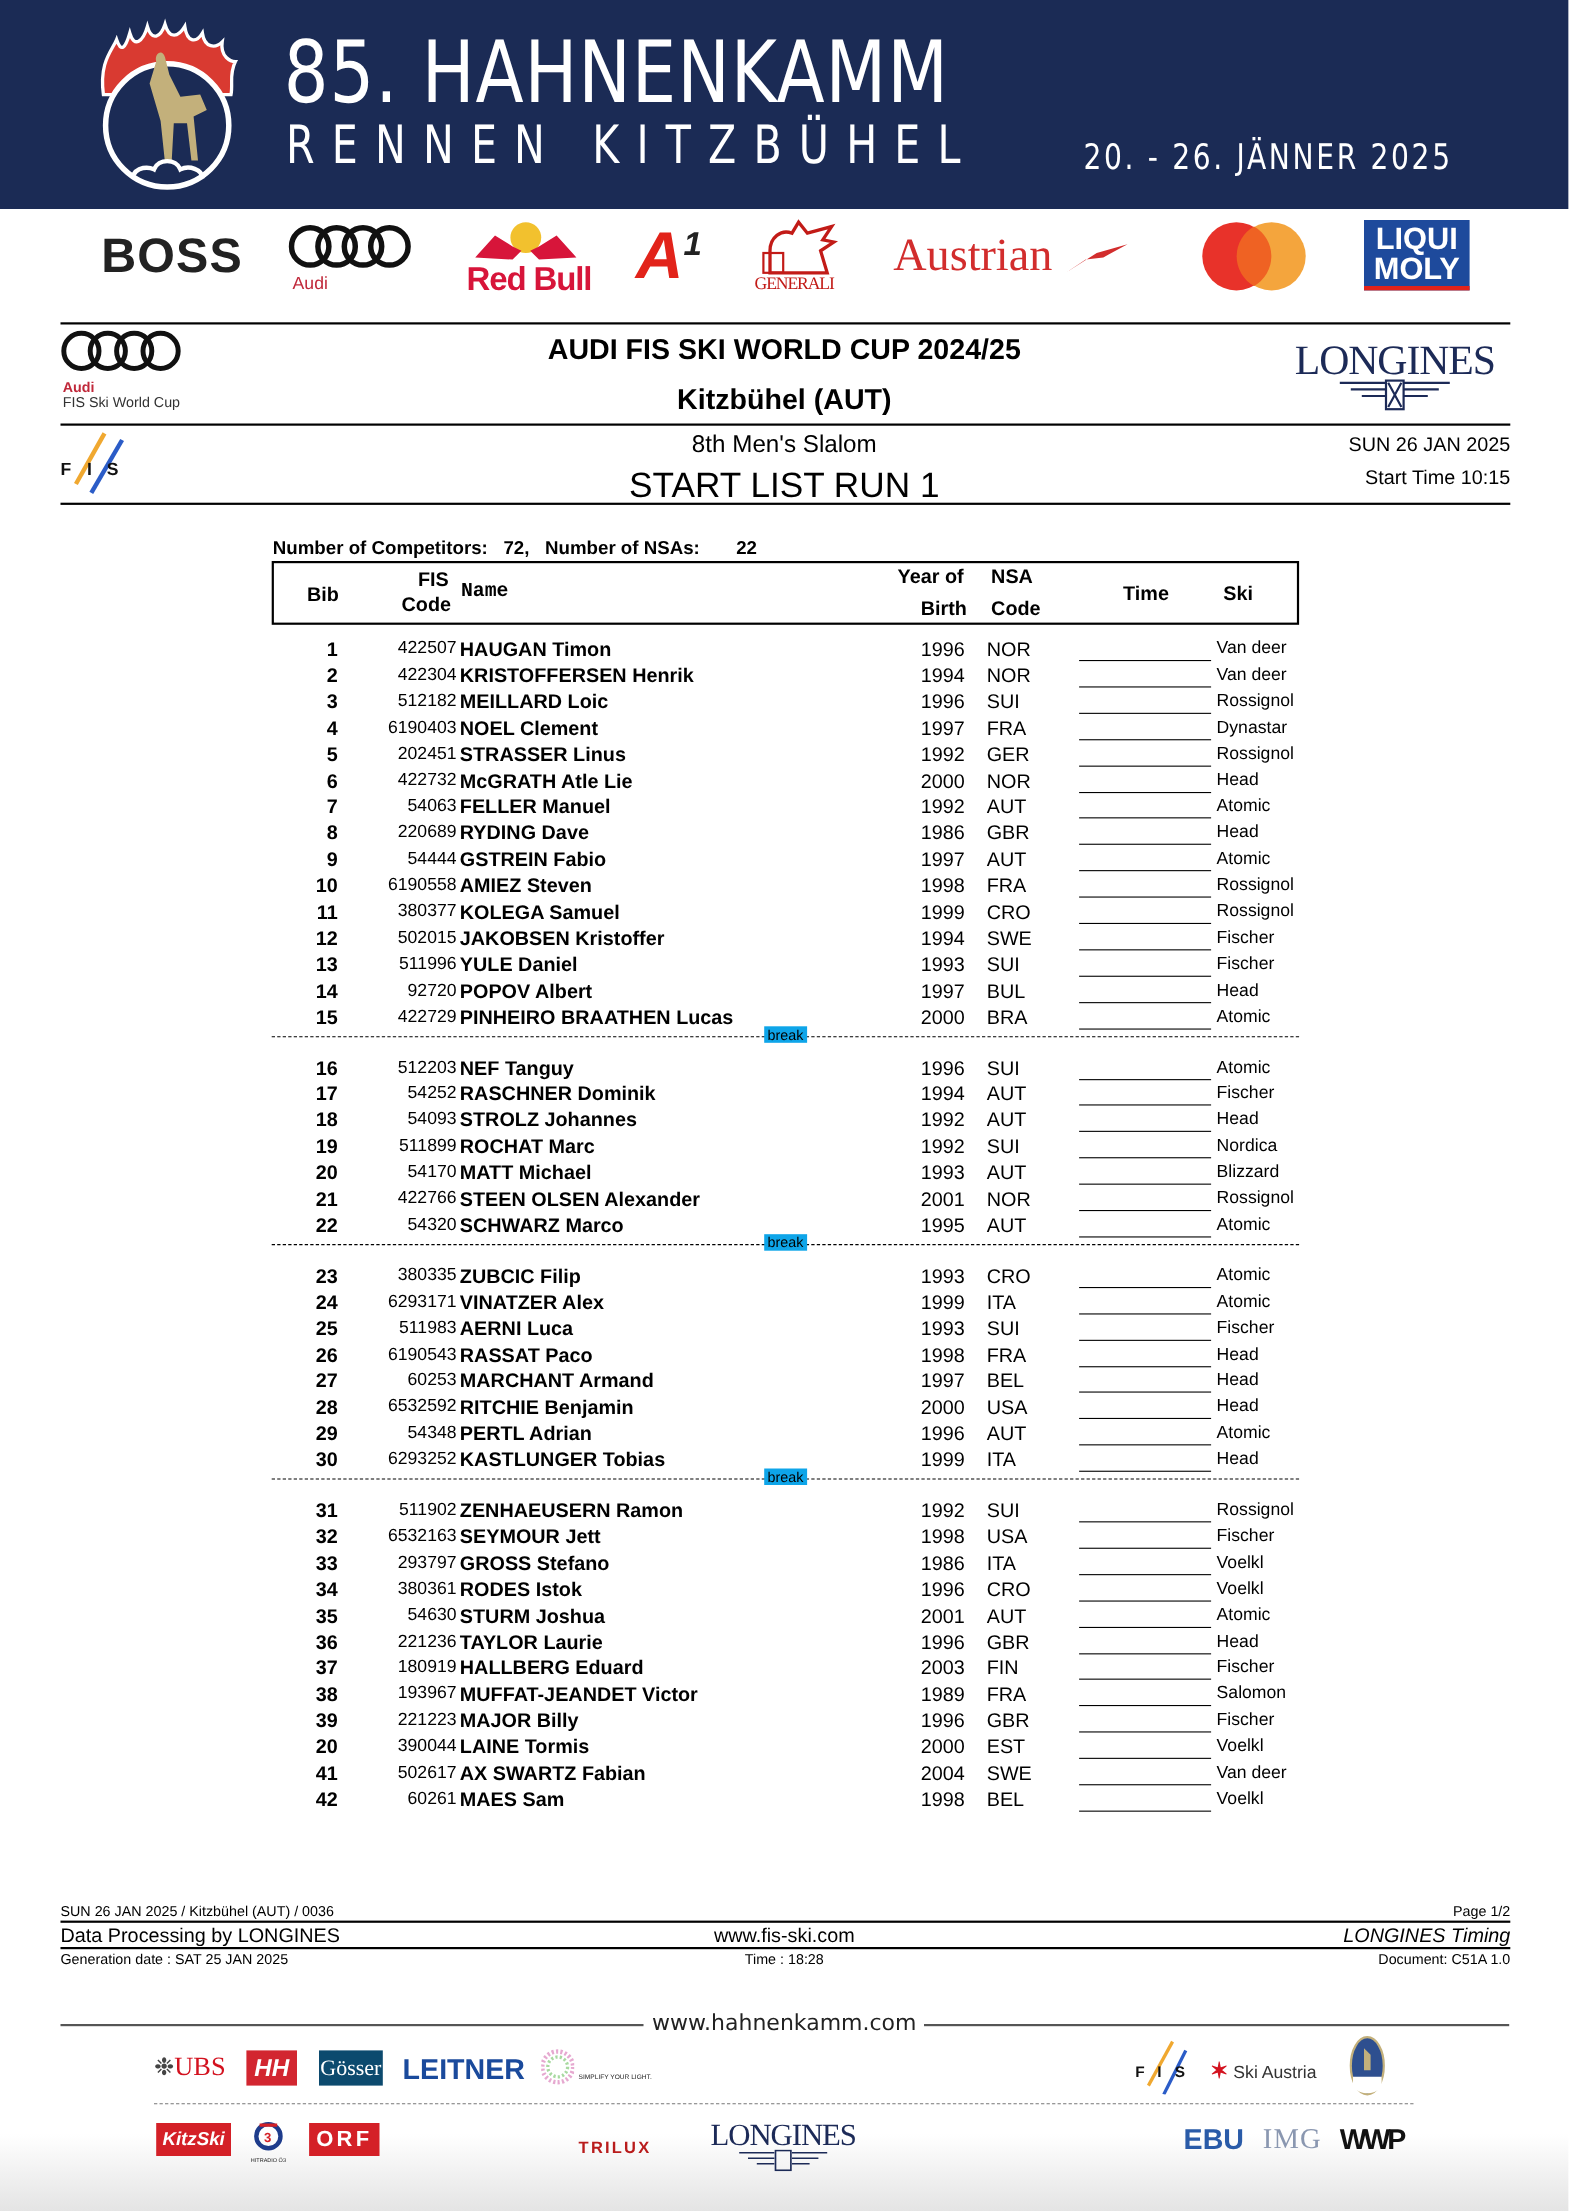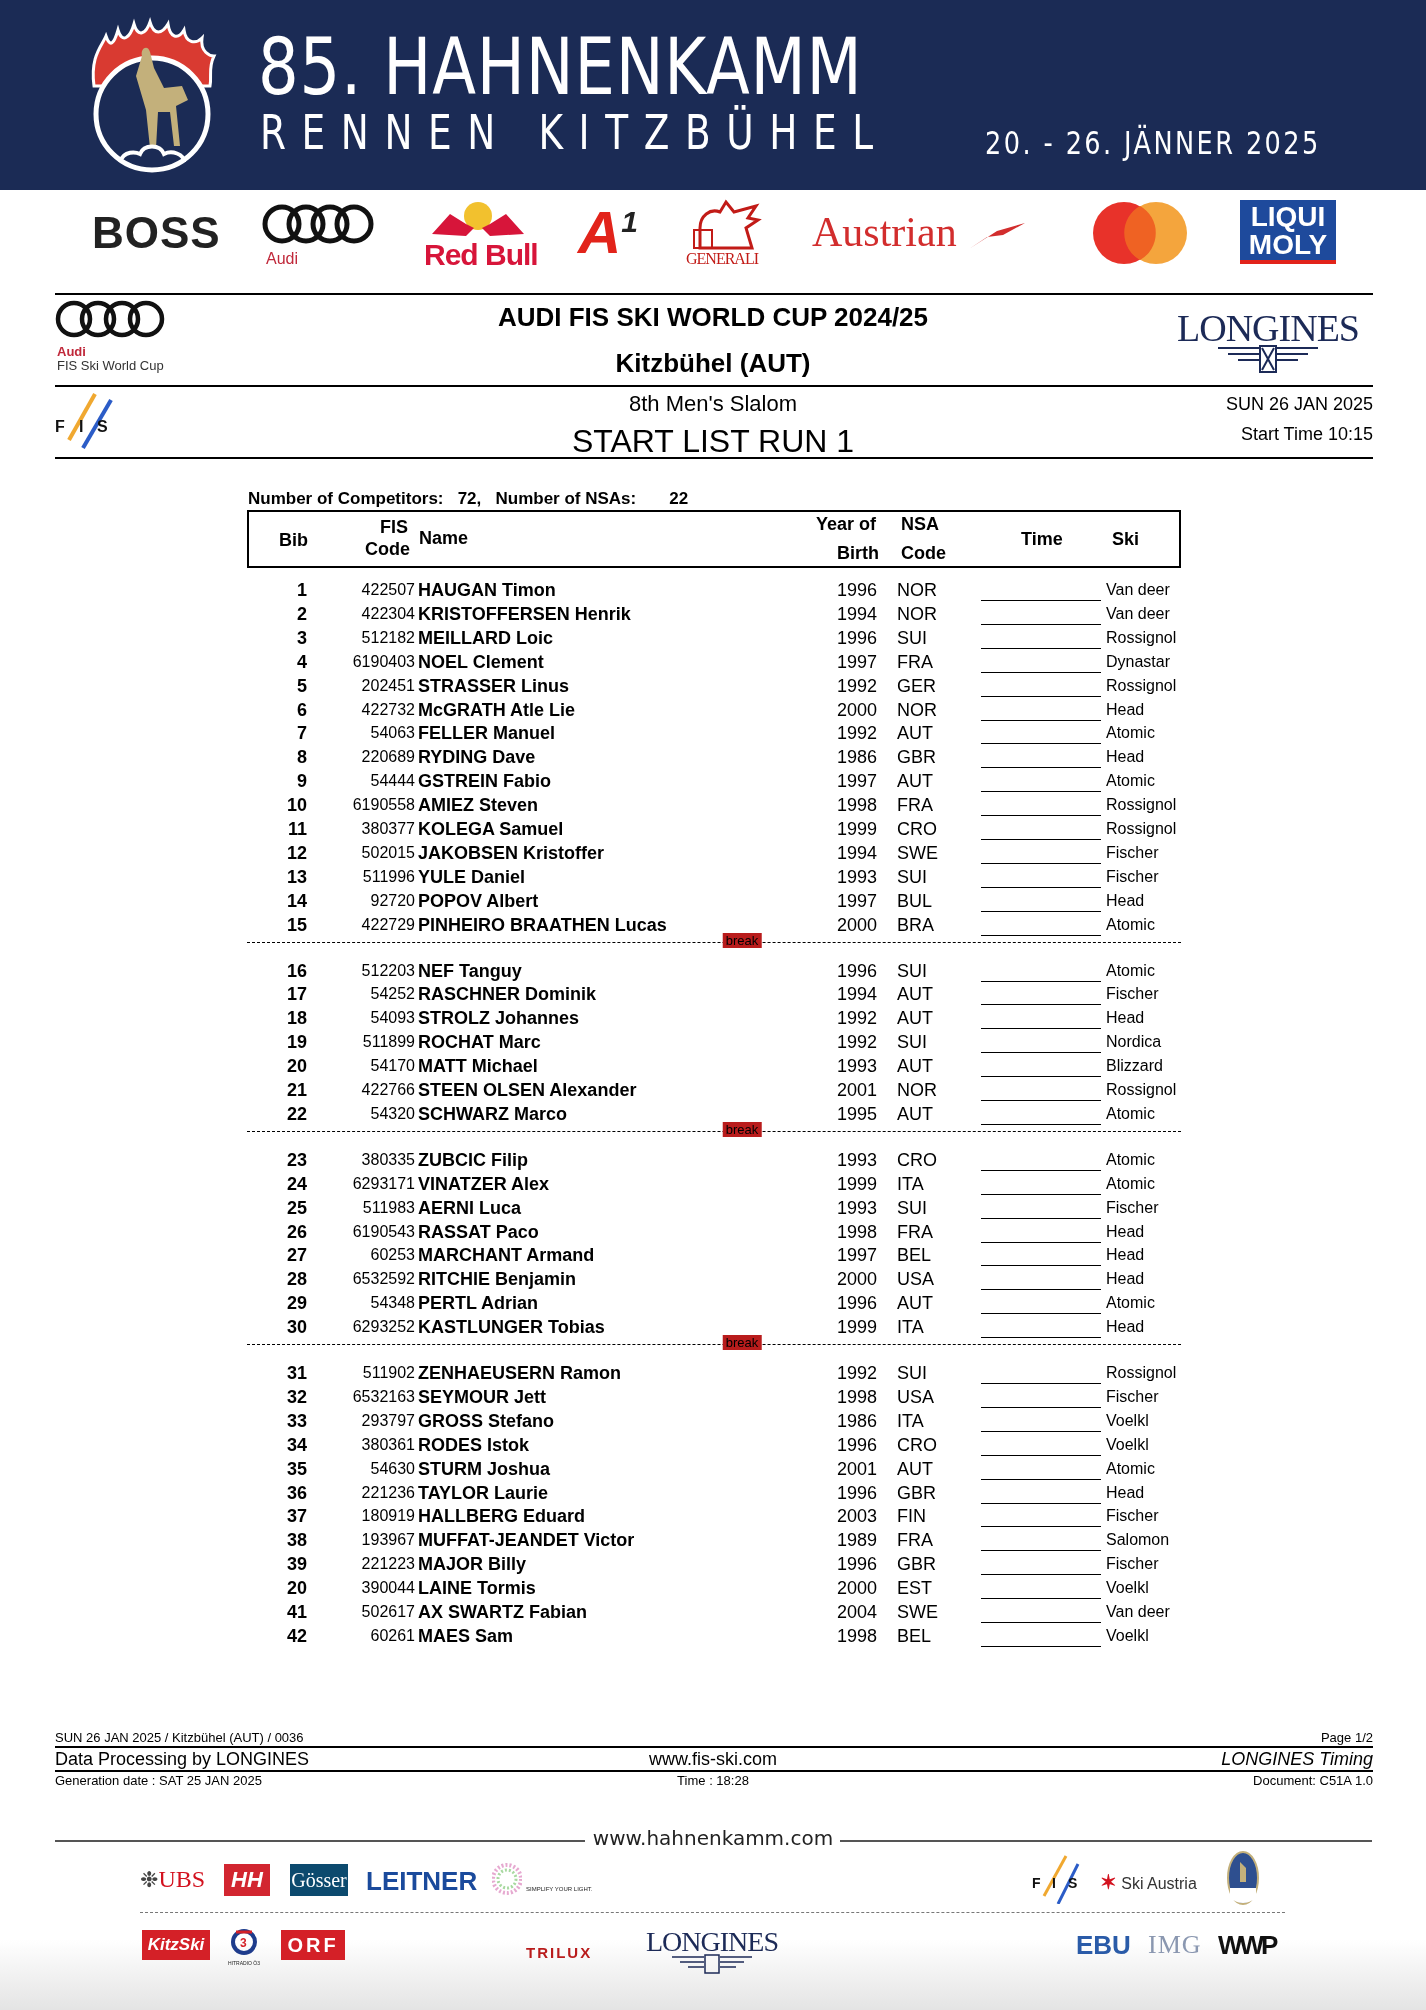--- a/index.html
+++ b/index.html
@@ -57,21 +57,21 @@
   .row .bib { position: absolute; right: 1119px; top: 0; font-weight: bold; text-align: right; }
   .row .fis { position: absolute; right: 1011px; top: 1px; font-size: 16px; text-align: right; }
   .row .name { position: absolute; left: 418px; top: 0; font-weight: bold; white-space: nowrap; }
   .row .yob { position: absolute; left: 837px; top: 0; }
   .row .nsa { position: absolute; left: 897px; top: 0; }
   .row .time { position: absolute; left: 981px; top: 20px; width: 120px; height: 1px; border-bottom: 1.5px solid #000; }
   .row .ski { position: absolute; left: 1106px; top: 1px; font-size: 16px; white-space: nowrap; }
 
   .brk { position: absolute; left: 247px; width: 934px; height: 14px; }
   .brk .line { position: absolute; left: 0; right: 0; top: 7px; border-top: 1px dashed #000; }
-  .brk .lbl { position: absolute; left: 50%; top: -2px; transform: translateX(-50%); background: #b91c1c; padding: 0 3px; font-size: 13px; margin-left: 28px; }
+  .brk .lbl { position: absolute; left: 50%; top: -2px; transform: translateX(-50%); background: #0ea5e9; padding: 0 3px; font-size: 13px; }
 
   
   .f-small { position: absolute; font-size: 13px; white-space: nowrap; }
   .f-mid { position: absolute; font-size: 18px; white-space: nowrap; }
 
   .hk-line { position: absolute; top: 1840px; height: 2px; background: #555; }
   .hk-url { position: absolute; left: 0; top: 1826px; width: 1426px; text-align: center; font-family: "DejaVu Sans", sans-serif; font-size: 20px; color: #222; }
   .bottom-fade { position: absolute; left: 0; top: 1940px; width: 1426px; height: 70px; background: linear-gradient(#fff, #e4e4e4); }
   .dash-sep { position: absolute; left: 140px; top: 1912px; width: 1145px; border-top: 1.5px dashed #777; }
   .lg { position: absolute; white-space: nowrap; }
@@ -176,21 +176,21 @@
 <div class="date-right">SUN 26 JAN 2025</div>
 <div class="time-right">Start Time 10:15</div>
 <div class="hr" style="top:457px;height:1.5px;"></div>
 
 <div class="counts">Number of Competitors:   72,   Number of NSAs:       22</div>
 
 <div class="thead">
   <div class="c" style="left:30px;top:18px;">Bib</div>
   <div class="c" style="left:131px;top:5px;">FIS</div>
   <div class="c" style="left:116px;top:27px;">Code</div>
-  <div class="c" style="left:170px;top:16px;">Name</div>
+  <div class="c" style="left:170px;top:16px;font-family:Liberation Mono, monospace;">Name</div>
   <div class="c" style="left:567px;top:2px;">Year of</div>
   <div class="c" style="left:588px;top:31px;">Birth</div>
   <div class="c" style="left:652px;top:2px;">NSA</div>
   <div class="c" style="left:652px;top:31px;">Code</div>
   <div class="c" style="left:772px;top:17px;">Time</div>
   <div class="c" style="left:863px;top:17px;">Ski</div>
 </div>
 
 <div class="rows" id="rows">
     <div class="row" style="top: 580px;">

